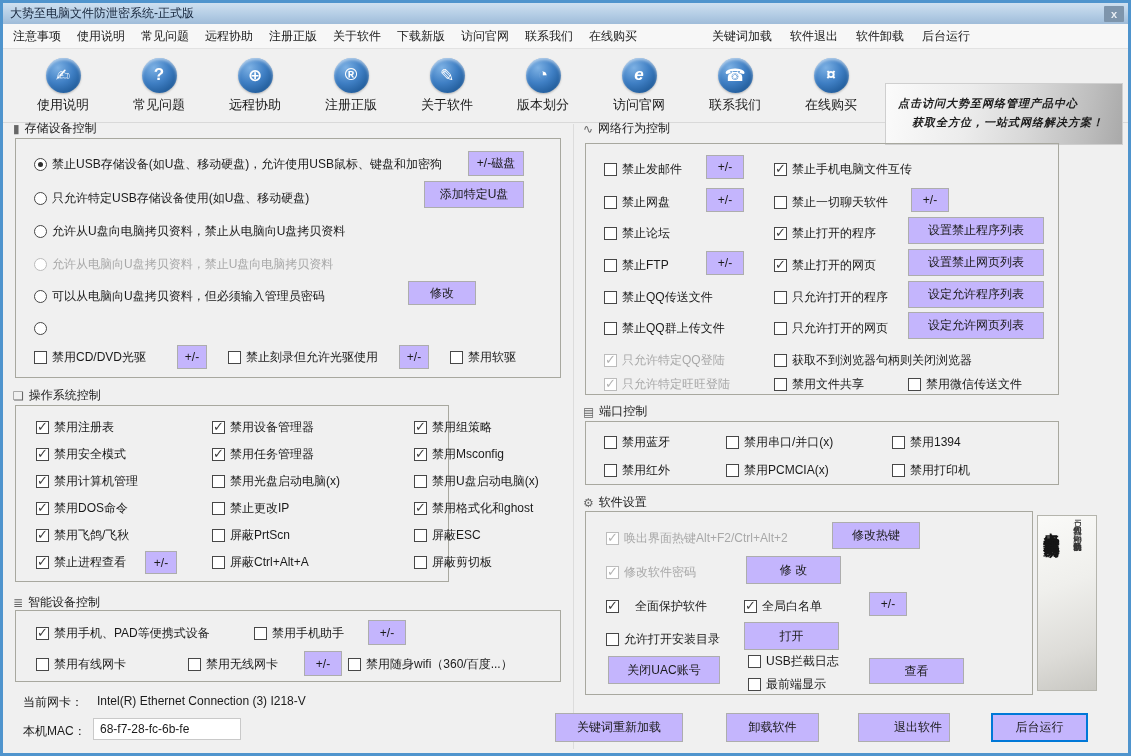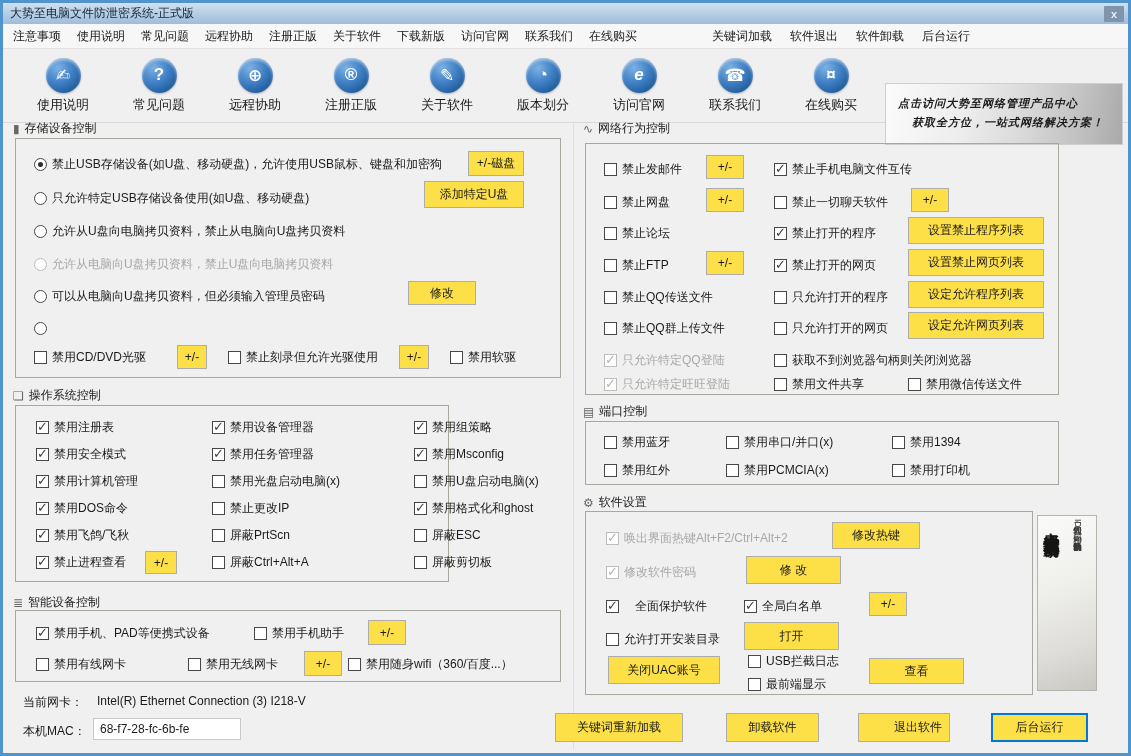--- a/index.html
+++ b/index.html
@@ -47,21 +47,21 @@
   
   .row{position:absolute;display:flex;align-items:center;gap:5px;white-space:nowrap;height:18px;}
   .cb{width:13px;height:13px;border:1px solid #474747;background:#fff;position:relative;flex:none;}
   .cb.checked::after{content:"✓";position:absolute;left:0px;top:-3px;font-size:13px;font-weight:bold;color:#3c3c3c;}
   .cb.disabled{border-color:#bcbcbc;}
   .cb.disabled::after{color:#b3b3b3;}
   .radio{width:13px;height:13px;border:1px solid #474747;border-radius:50%;background:#fff;position:relative;flex:none;}
   .radio.checked::after{content:"";position:absolute;left:3px;top:3px;width:5px;height:5px;border-radius:50%;background:#2f2f2f;}
   .radio.disabled{border-color:#bcbcbc;}
   .dis{color:#a8a8a8;}
-  .btn{position:absolute;background:#fde047;border:1px solid #adadad;
+  .btn{position:absolute;background:#c4b5fd;border:1px solid #adadad;
     display:flex;align-items:center;justify-content:center;font-size:12px;cursor:default;white-space:nowrap;}
   .btn.focused{border:2px solid #0078d7;}
   .btn-inline{position:static;display:inline-flex;}
   
   .osgrid{position:absolute;left:20px;top:8px;display:grid;grid-template-columns:176px 202px auto;grid-auto-rows:27px;align-items:center;}
   .ositem{display:flex;align-items:center;gap:5px;white-space:nowrap;}
   
   .info-label{position:absolute;white-space:nowrap;}
   .mac-input{position:absolute;background:#fff;border:1px solid #c9c9c9;display:flex;align-items:center;padding:0 6px;}
   

